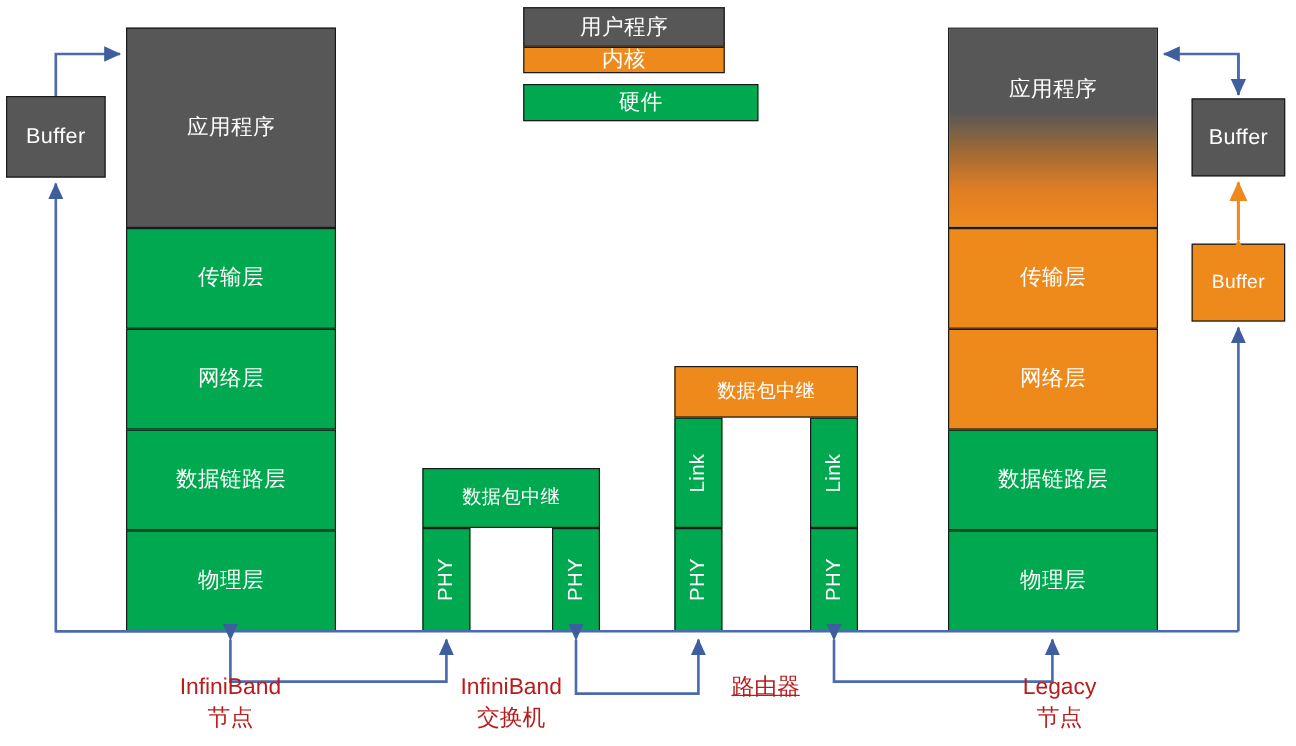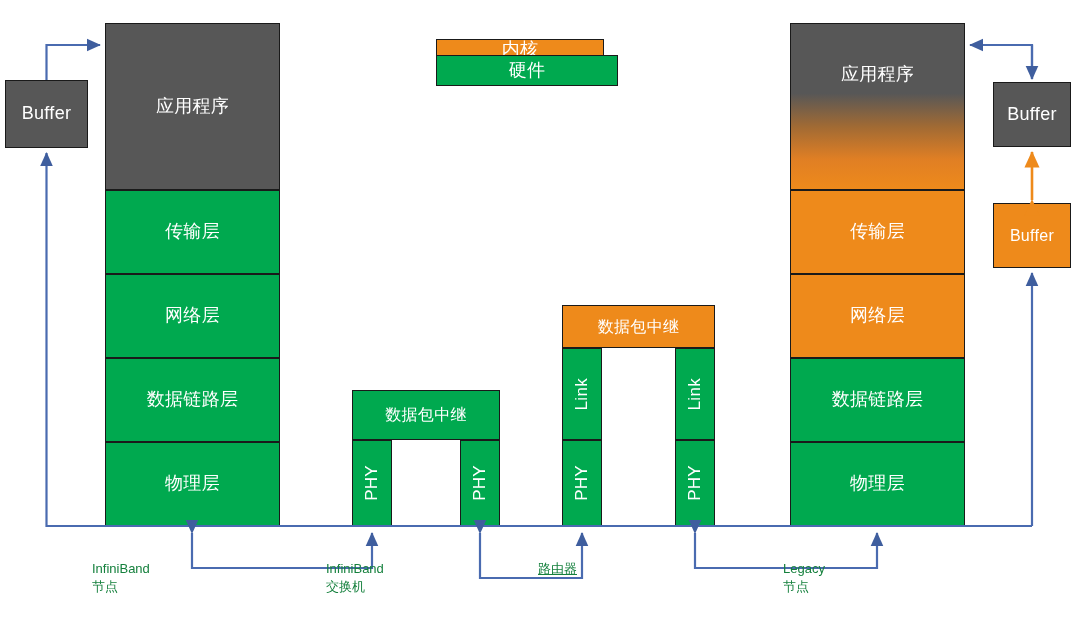--- a/index.html
+++ b/index.html
@@ -33,44 +33,48 @@
   .vert{
     writing-mode:vertical-rl;
     text-orientation:mixed;
     transform:rotate(180deg);
   }
   .fs18{font-size:18px;}
   .fs17{font-size:17px;}
   .fs16{font-size:16px;}
   .caption{
     position:absolute;
-    color:#15803d;
-    font-size:13px;
+    color:#b91c1c;
+    font-size:19px;
+    text-align:center;
     line-height:1.35;
     white-space:pre-line;
   }
   svg.wires{
     position:absolute;
     left:0;top:0;
     width:1080px;height:622px;
     overflow:visible;
     pointer-events:none;
   }
   .wire{fill:none;stroke:#4A6BB0;stroke-width:2.2;}
   .wire-o{fill:none;stroke:#EE8A1B;stroke-width:2.6;}
 </style>
 </head>
 <body>
 
 <div id="stage">
 
+  <div class="box gray fs18" style="left:436px;top:6px;width:168px;height:33px;">
+    <span>用户程序</span>
+  </div>
   <div class="box orange fs18" style="left:436px;top:39px;width:168px;height:22px;">
     <span>内核</span>
   </div>
-  <div class="box green fs18" style="left:436px;top:55px;width:182px;height:31px;">
+  <div class="box green fs18" style="left:436px;top:70px;width:196px;height:31px;">
     <span>硬件</span>
   </div>
 
   <div class="box gray fs18" style="left:5px;top:80px;width:83px;height:68px;">
     <span>Buffer</span>
   </div>
 
   <div class="box gray fs18" style="left:105px;top:23px;width:175px;height:167px;">
     <span>应用程序</span>
   </div>

